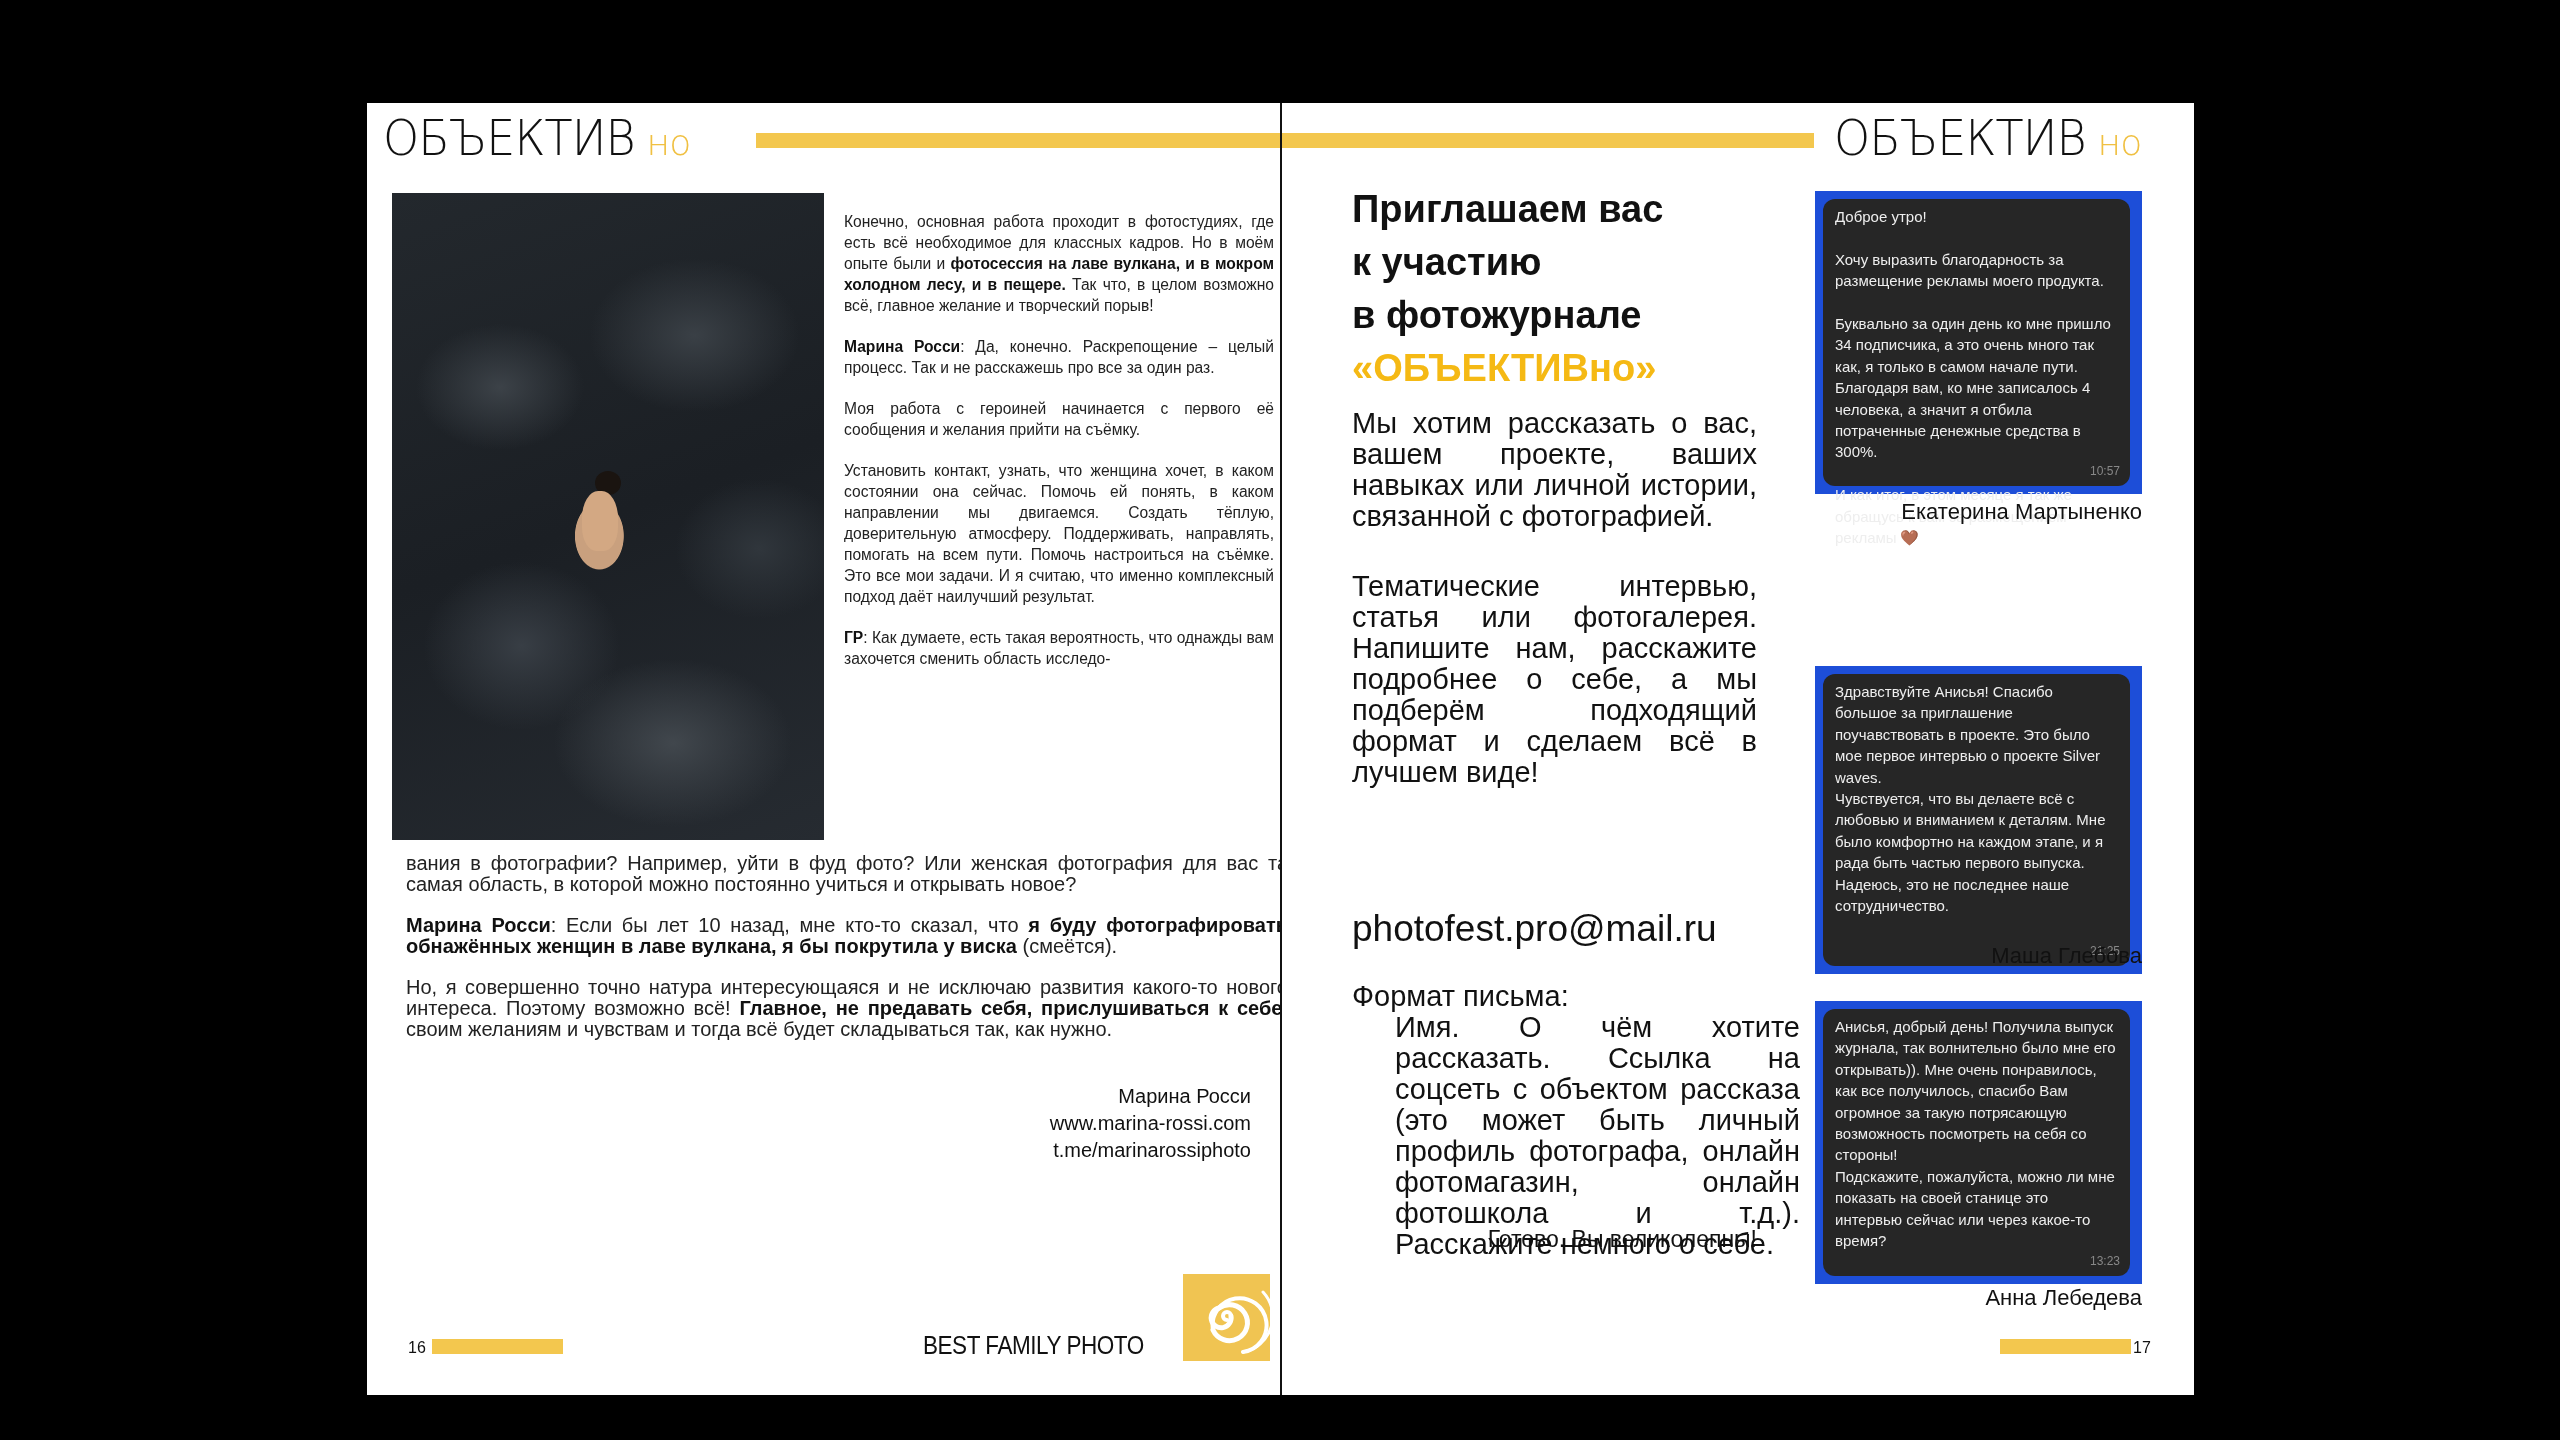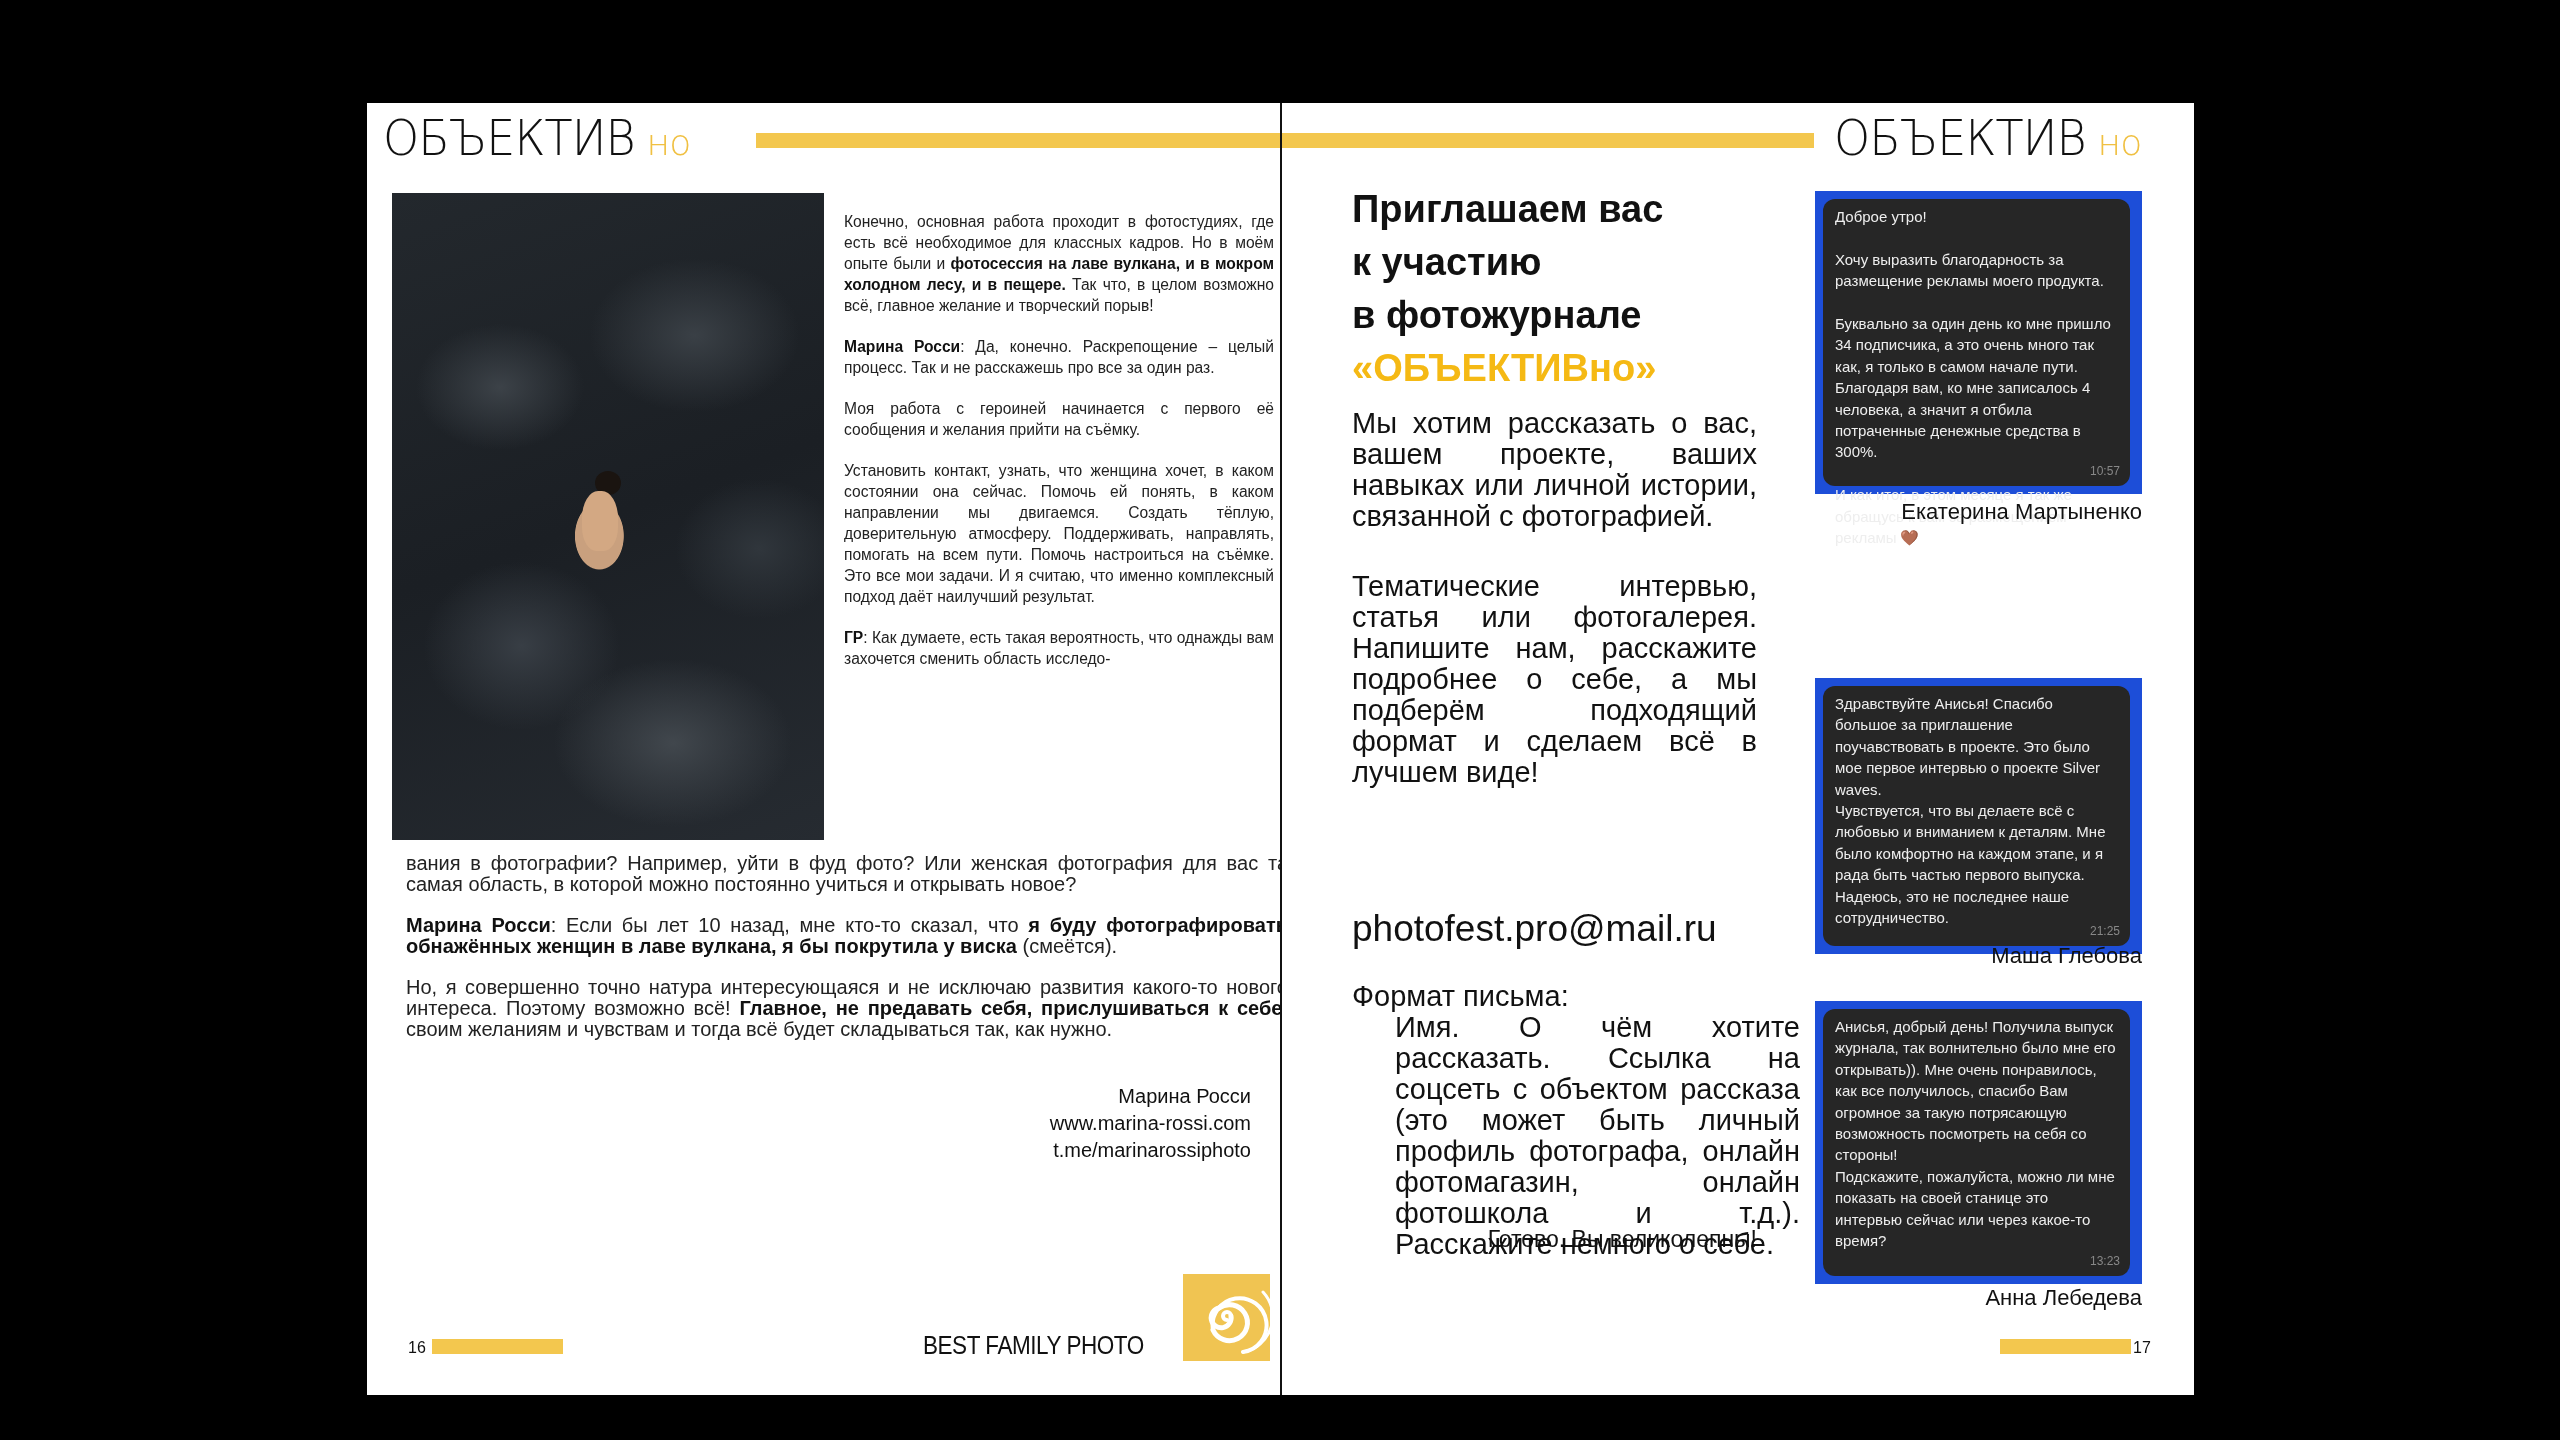--- a/index.html
+++ b/index.html
@@ -128,21 +128,21 @@
 
 Хочу выразить благодарность за размещение рекламы моего продукта.
 
 Буквально за один день ко мне пришло 34 подписчика, а это очень много так как, я только в самом начале пути.
 Благодаря вам, ко мне записалось 4 человека, а значит я отбила потраченные денежные средства в 300%.
 
 И как итог, в этом месяце я так же обращусь к вам за размещением рекламы 🤎</span><span class="time">10:57</span></div>
   </div>
   <div class="msg-name" style="top:396px;">Екатерина Мартыненко</div>
 
-  <div class="msg" style="top:563px; height:276px;margin-top:12px;">
+  <div class="msg" style="top:563px; height:308px;">
     <div class="bubble"><span>Здравствуйте Анисья! Спасибо большое за приглашение поучавствовать в проекте. Это было мое первое интервью о проекте Silver waves.
 Чувствуется, что вы делаете всё с любовью и вниманием к деталям. Мне было комфортно на каждом этапе, и я рада быть частью первого выпуска. Надеюсь, это не последнее наше сотрудничество.</span><span class="time">21:25</span></div>
   </div>
   <div class="msg-name" style="top:840px;">Маша Глебова</div>
 
   <div class="msg" style="top:898px; height:283px;">
     <div class="bubble"><span>Анисья, добрый день! Получила выпуск журнала, так волнительно было мне его открывать)). Мне очень понравилось, как все получилось, спасибо Вам огромное за такую потрясающую возможность посмотреть на себя со стороны!
 Подскажите, пожалуйста, можно ли мне показать на своей станице это интервью сейчас или через какое-то время?</span><span class="time">13:23</span></div>
   </div>
   <div class="msg-name" style="top:1182px;">Анна Лебедева</div>

